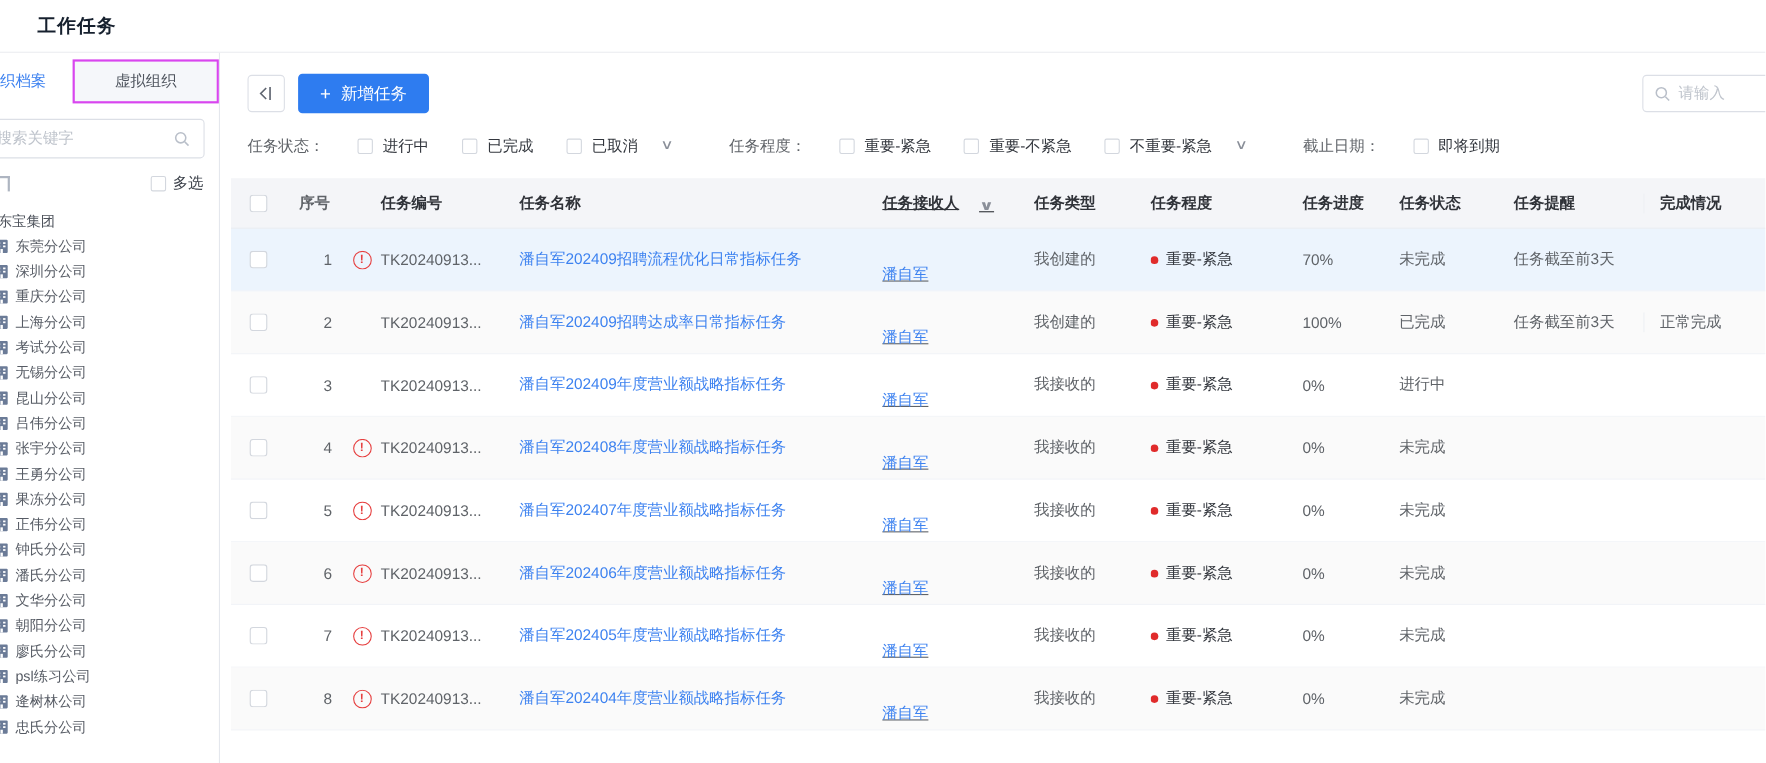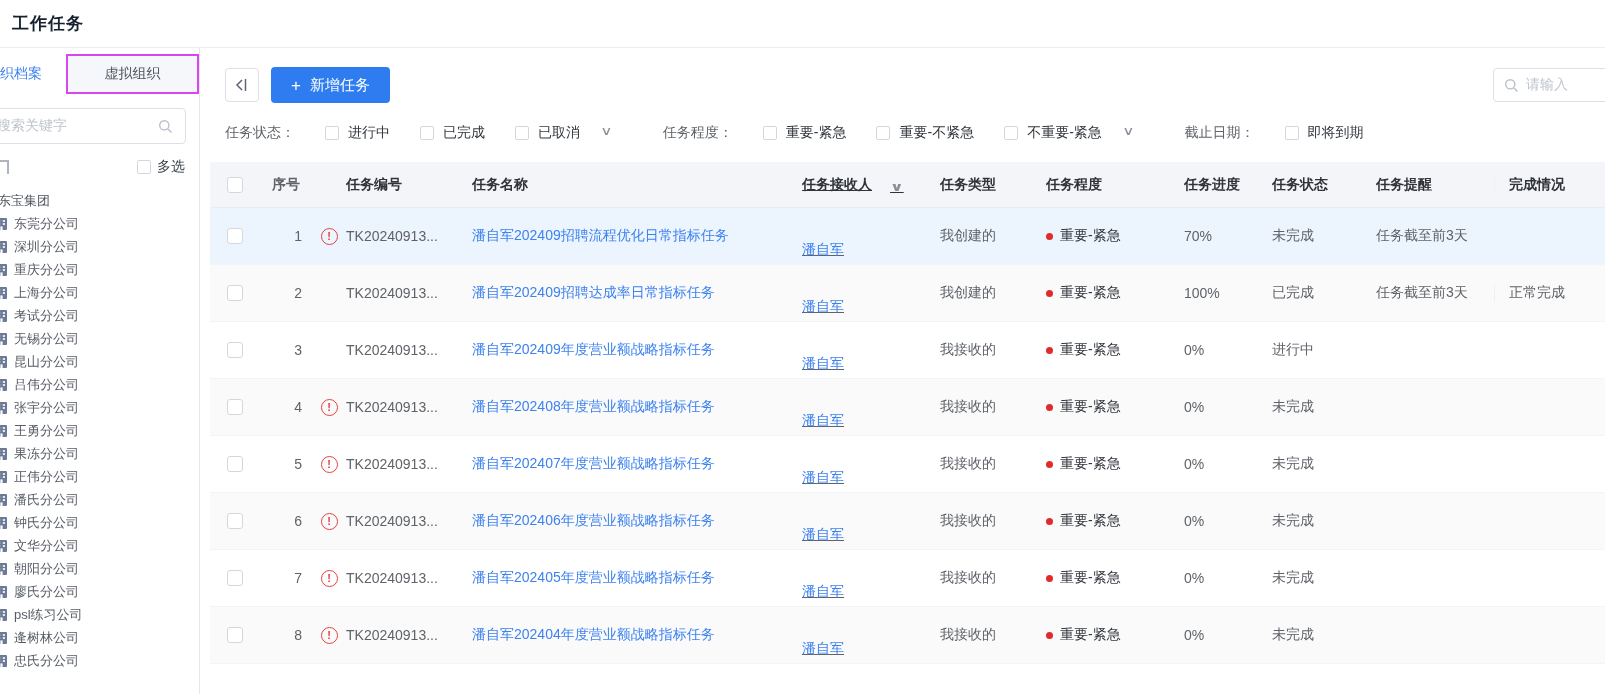--- a/index.html
+++ b/index.html
@@ -1,20 +1,20 @@
 <!DOCTYPE html>
 <html><head>
 <meta charset="utf-8">
 <style>
   * { box-sizing: border-box; margin: 0; padding: 0; }
   html,body { width:1605px; height:694px; overflow:hidden; background:#fff;
     font-family:"Liberation Sans","DejaVu Sans",sans-serif; color:#5f6368; font-size:14px; }
 
   
-  .topbar { height:48px; display:flex; align-items:center; padding-left:12px;
+  .topbar { height:48px; display:flex; align-items:center; padding-left:34px;
     border-bottom:1px solid #ecedf1; background:#fff; }
   .page-title { font-size:17px; font-weight:bold; color:#16202e; letter-spacing:1px; }
 
   .layout { display:flex; height:646px; }
 
   
   .sidebar { width:200px; flex:0 0 200px; border-right:1px solid #e4e7ed; overflow:hidden; }
   .tabs { display:flex; height:40px; margin-top:6px; }
   .tab { display:flex; align-items:center; justify-content:center; font-size:14px; cursor:pointer; }
   .tab.active { width:66px; background:#fff; color:#3d82f0; overflow:hidden; }
@@ -289,34 +289,34 @@
             <span class="b-icon">
               <svg width="13" height="14" viewBox="0 0 13 14">
                 <rect x="1" y="1" width="11" height="12" rx="1" fill="#6b7b97"></rect>
                 <rect x="3" y="3.2" width="2.2" height="1.6" fill="#fff"></rect>
                 <rect x="7.8" y="3.2" width="2.2" height="1.6" fill="#fff"></rect>
                 <rect x="3" y="6.2" width="2.2" height="1.6" fill="#fff"></rect>
                 <rect x="7.8" y="6.2" width="2.2" height="1.6" fill="#fff"></rect>
                 <rect x="5.4" y="9.4" width="2.2" height="3.6" fill="#fff"></rect>
               </svg>
             </span>
+            <span class="t-label">钟氏分公司</span>
+          </div>
+          <div class="tree-item">
+            <span class="b-icon">
+              <svg width="13" height="14" viewBox="0 0 13 14">
+                <rect x="1" y="1" width="11" height="12" rx="1" fill="#6b7b97"></rect>
+                <rect x="3" y="3.2" width="2.2" height="1.6" fill="#fff"></rect>
+                <rect x="7.8" y="3.2" width="2.2" height="1.6" fill="#fff"></rect>
+                <rect x="3" y="6.2" width="2.2" height="1.6" fill="#fff"></rect>
+                <rect x="7.8" y="6.2" width="2.2" height="1.6" fill="#fff"></rect>
+                <rect x="5.4" y="9.4" width="2.2" height="3.6" fill="#fff"></rect>
+              </svg>
+            </span>
             <span class="t-label">潘氏分公司</span>
-          </div>
-          <div class="tree-item">
-            <span class="b-icon">
-              <svg width="13" height="14" viewBox="0 0 13 14">
-                <rect x="1" y="1" width="11" height="12" rx="1" fill="#6b7b97"></rect>
-                <rect x="3" y="3.2" width="2.2" height="1.6" fill="#fff"></rect>
-                <rect x="7.8" y="3.2" width="2.2" height="1.6" fill="#fff"></rect>
-                <rect x="3" y="6.2" width="2.2" height="1.6" fill="#fff"></rect>
-                <rect x="7.8" y="6.2" width="2.2" height="1.6" fill="#fff"></rect>
-                <rect x="5.4" y="9.4" width="2.2" height="3.6" fill="#fff"></rect>
-              </svg>
-            </span>
-            <span class="t-label">钟氏分公司</span>
           </div>
           <div class="tree-item">
             <span class="b-icon">
               <svg width="13" height="14" viewBox="0 0 13 14">
                 <rect x="1" y="1" width="11" height="12" rx="1" fill="#6b7b97"></rect>
                 <rect x="3" y="3.2" width="2.2" height="1.6" fill="#fff"></rect>
                 <rect x="7.8" y="3.2" width="2.2" height="1.6" fill="#fff"></rect>
                 <rect x="3" y="6.2" width="2.2" height="1.6" fill="#fff"></rect>
                 <rect x="7.8" y="6.2" width="2.2" height="1.6" fill="#fff"></rect>
                 <rect x="5.4" y="9.4" width="2.2" height="3.6" fill="#fff"></rect>

